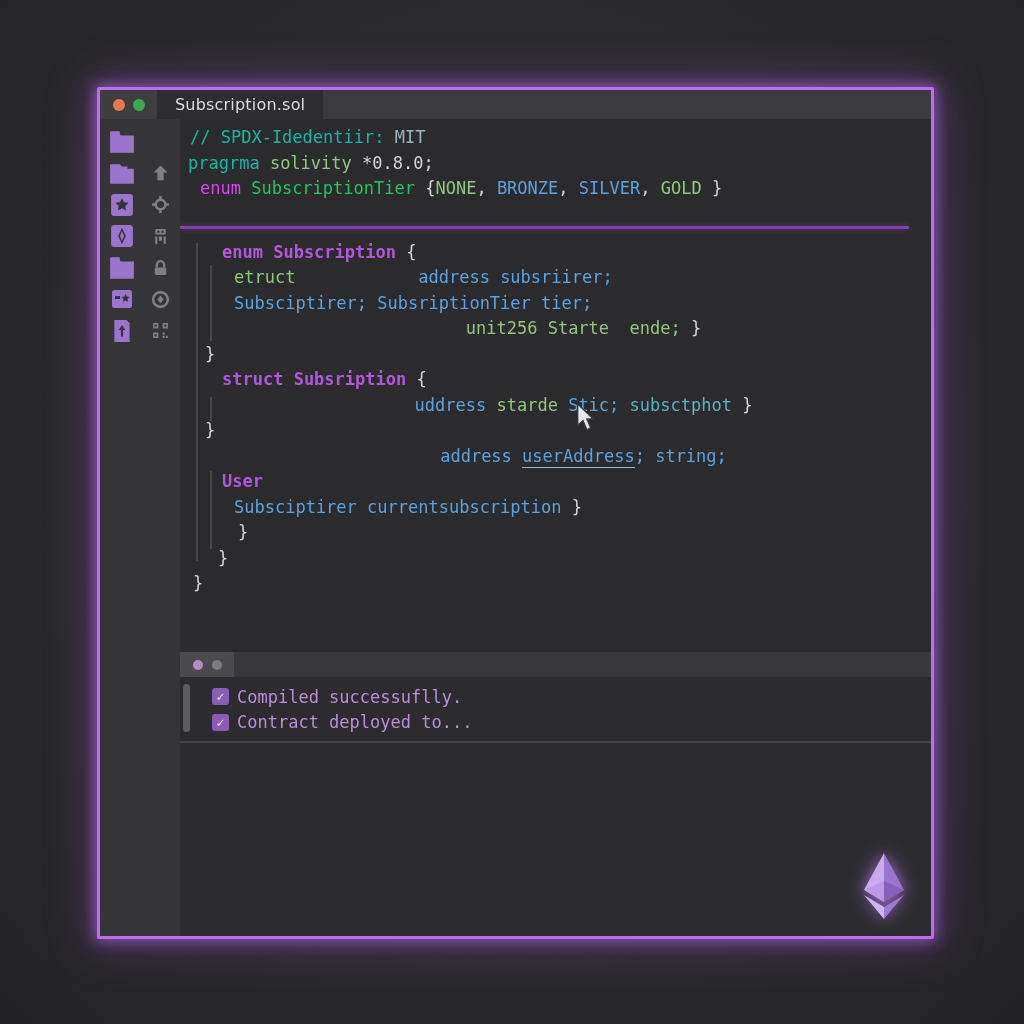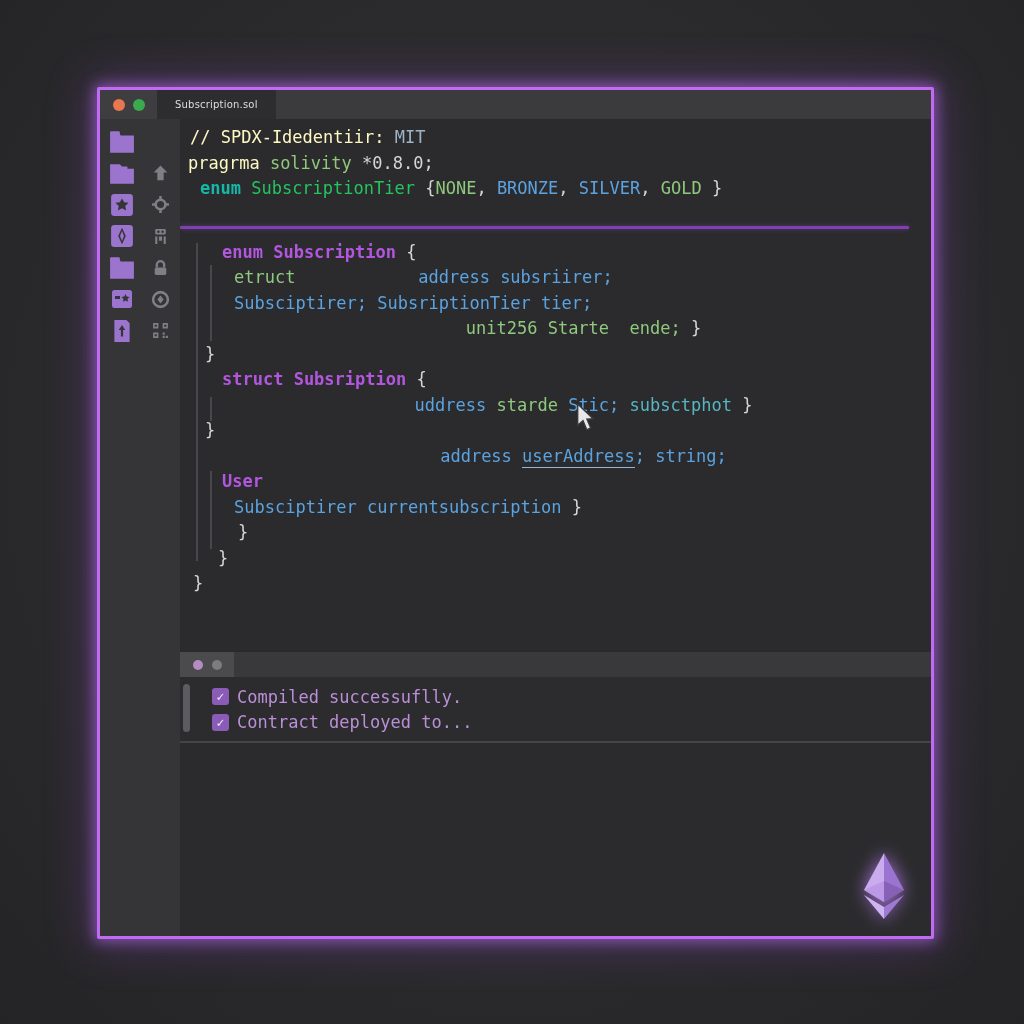--- a/index.html
+++ b/index.html
@@ -21,21 +21,21 @@
   }
 
   
   .titlebar { height:29px; background:#3b3b3d; display:flex; align-items:stretch; flex:0 0 auto; }
   .tl-dots { display:flex; align-items:center; gap:8px; padding:0 12px 0 13px; background:#3e3e40; }
   .dot { width:12px; height:12px; border-radius:50%; }
   .dot-orange { background:#e8774f; }
   .dot-green  { background:#3aaa4f; }
   .title-tab {
     display:flex; align-items:center; padding:0 18px; background:#2d2d2f;
-    color:#dededf; font-size:10px; letter-spacing:.2px;
+    color:#dededf; font-size:16px; letter-spacing:.2px;
   }
 
   .body { flex:1; display:flex; min-height:0; }
 
   
   .sidebar { width:80px; flex:0 0 auto; background:#353538; padding-top:9px; }
   .sb-row { height:31.5px; display:flex; align-items:center; }
   .sb-cell-l { width:44px; display:flex; justify-content:center; }
   .sb-cell-r { width:32px; display:flex; justify-content:center; }
   .sb-icon-l { color:#9b74ce; }
@@ -46,24 +46,24 @@
 
   
   .code {
     height:532px; flex:0 0 auto; position:relative; padding-top:6px;
     font-family:"DejaVu Sans Mono", monospace; font-size:17px; line-height:25.5px;
     overflow:hidden;
   }
   .code-line { white-space:pre; height:25.5px; }
   .u { border-bottom:1.5px solid #8fb8d8; padding-bottom:1px; }
 
-  [data-c="gray"]   { color:#fef9c3; }
+  [data-c="gray"]   { color:#14b8a6; }
   [data-c="steel"]  { color:#9db4c6; }
   [data-c="green"]  { color:#8fc97d; }
-  [data-c="pink"]   { color:#14b8a6;font-weight:bold; }
+  [data-c="pink"]   { color:#d946ef; }
   [data-c="tan"]    { color:#22c55e; }
   [data-c="white"]  { color:#d6d6d8; }
   [data-c="blue"]   { color:#5ba3e0; }
   [data-c="teal"]   { color:#56b6c2; }
   [data-c="magenta"]{ color:#b257dd;font-weight:bold; }
 
   .pl8  { padding-left:8px; }  .pl10 { padding-left:10px; } .pl13 { padding-left:13px; }
   .pl20 { padding-left:20px; } .pl25 { padding-left:25px; } .pl38 { padding-left:38px; }
   .pl42 { padding-left:42px; } .pl54 { padding-left:54px; } .pl56 { padding-left:56px;text-align:center; }
   .pl58 { padding-left:58px; }

